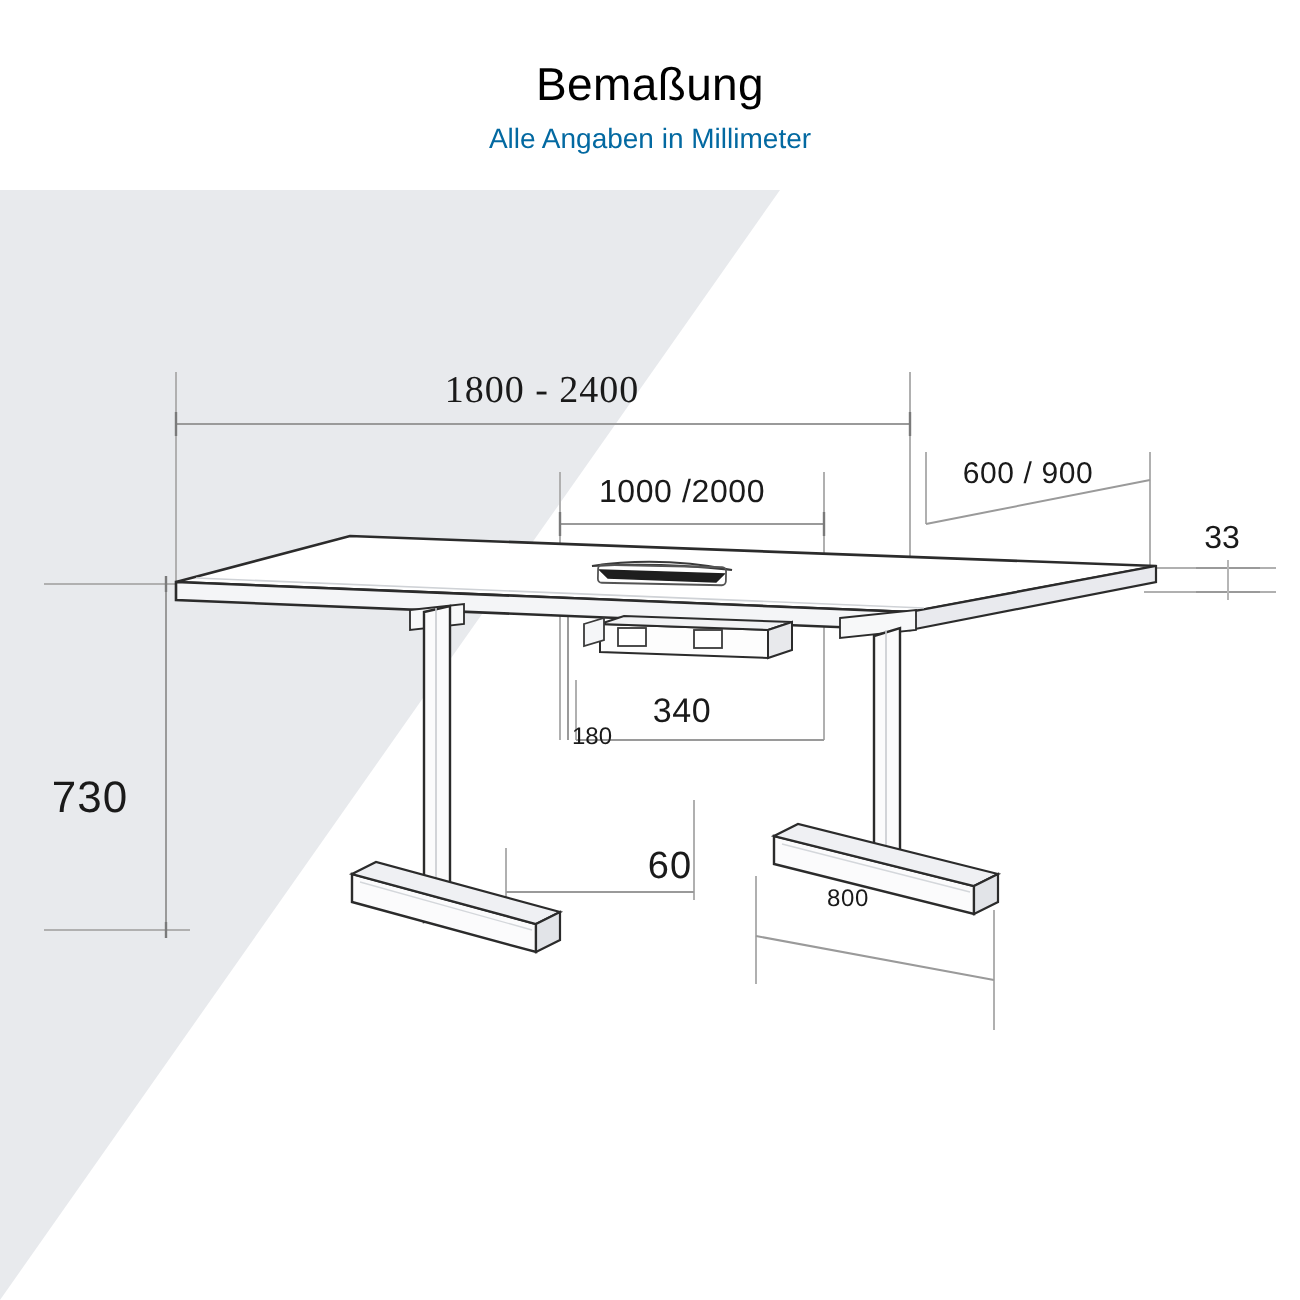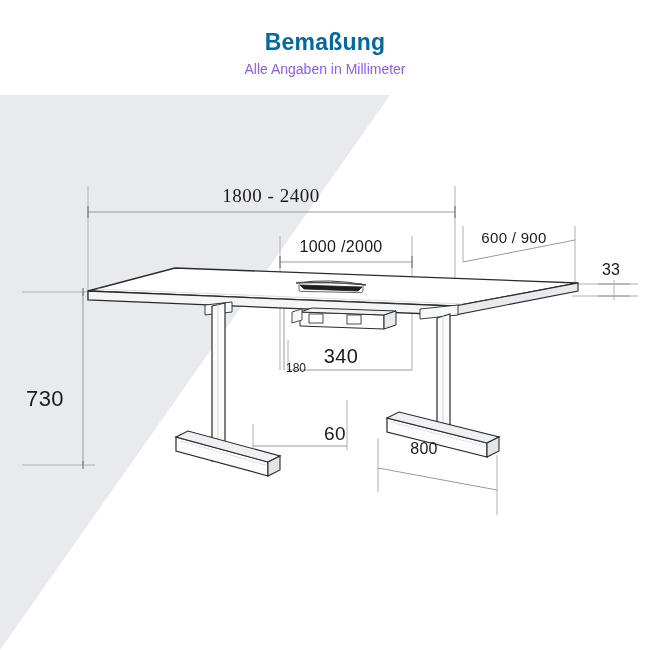--- a/index.html
+++ b/index.html
@@ -26,50 +26,50 @@
   .titleblock {
     position: absolute;
     left: 0;
     top: 28px;
     width: 650px;
     text-align: center;
     z-index: 5;
   }
   .title {
     font-size: 23px;
-    font-weight: bold;
-    color: #0369a1;
+    font-weight: normal;
+    color: #000000;
     letter-spacing: 0.2px;
     line-height: 28px;
   }
   .subtitle {
     font-size: 14px;
     font-weight: normal;
-    color: #8b5cf6;
+    color: #0369a1;
     line-height: 20px;
     margin-top: 3px;
   }
   .dimlabel {
     position: absolute;
     color: #1a1a1a;
     font-family: "Liberation Sans", sans-serif;
     white-space: nowrap;
     z-index: 6;
     transform: translate(-50%, -50%);
     text-align: center;
   }
   .dl-width   { font-size: 19px; left: 271px; top: 196px; letter-spacing: 0.5px; font-family: Liberation Serif, serif; }
   .dl-inner   { font-size: 16px; left: 341px; top: 247px; letter-spacing: 0.3px; }
   .dl-depth   { font-size: 15px; left: 514px; top: 237px; letter-spacing: 0.3px; }
   .dl-thick   { font-size: 16px; left: 611px; top: 270px; }
   .dl-height  { font-size: 22px; left: 45px;  top: 379px; letter-spacing: 0.5px; margin-top: 20px; }
   .dl-180     { font-size: 12px; left: 296px; top: 368px; }
-  .dl-340     { font-size: 20px; left: 341px; top: 356px; letter-spacing: 0.3px; }
+  .dl-340     { font-size: 17px; left: 341px; top: 356px; letter-spacing: 0.3px; }
   .dl-60      { font-size: 19px; left: 307px; top: 434px; letter-spacing: 0.5px; margin-left: 28px; }
-  .dl-800foot { font-size: 16px; left: 424px; top: 449px; letter-spacing: 0.3px; }
+  .dl-800foot { font-size: 12px; left: 424px; top: 449px; letter-spacing: 0.3px; }
 </style>
 </head>
 <body>
 
 <div id="stage">
 
   <svg id="bgsvg" viewBox="0 0 650 650">
     <rect x="0" y="0" width="650" height="650" fill="#ffffff"></rect>
     <polygon points="0,95 390,95 0,650" fill="#e8eaed"></polygon>
   </svg>

